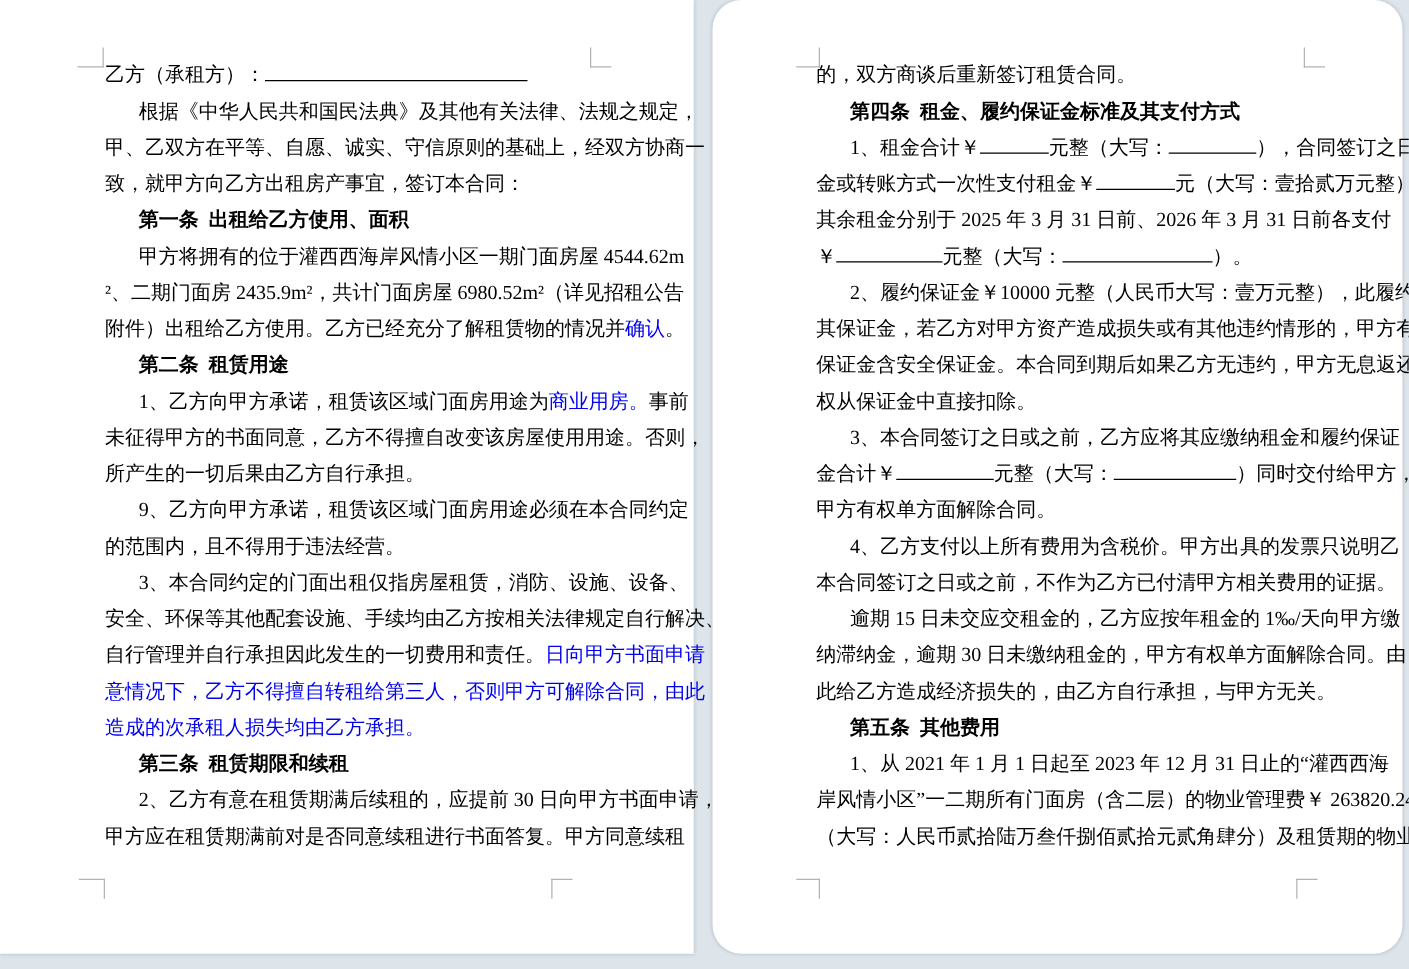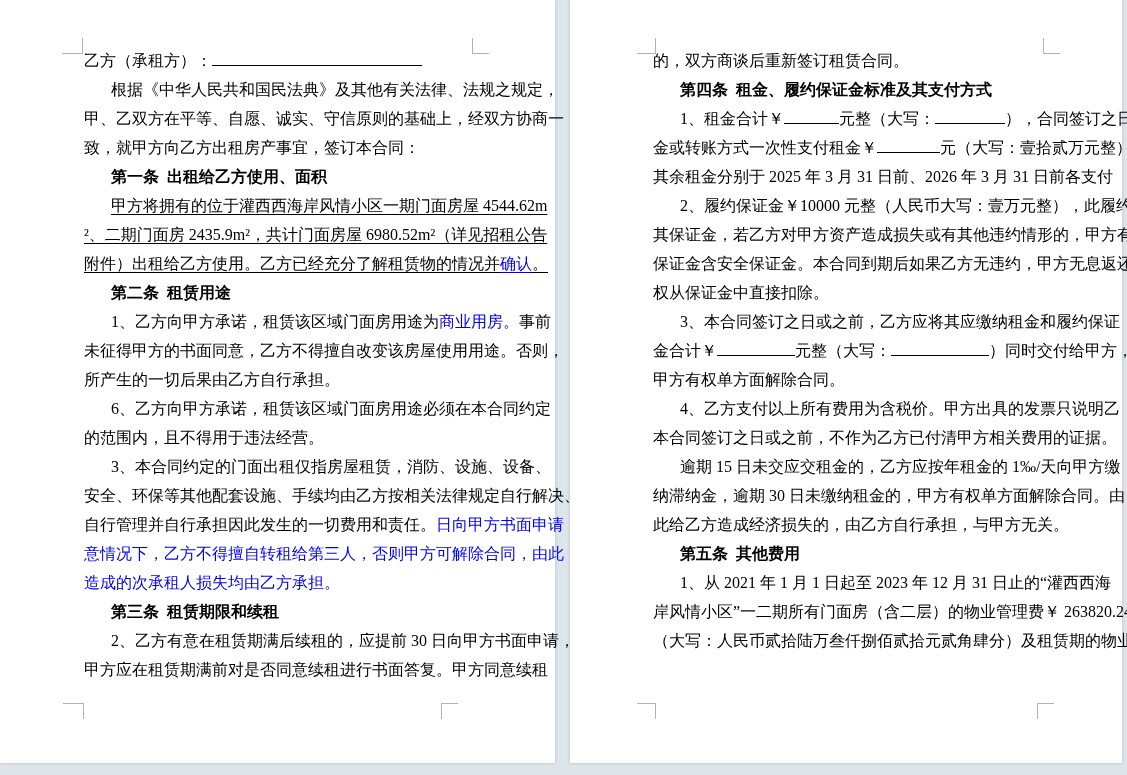--- a/index.html
+++ b/index.html
@@ -22,38 +22,38 @@
     background:var(--bg);
   }
   .page{
     position:absolute;
     top:0;
     height:763px;
     background:var(--page-bg);
     box-shadow:0 0 3px rgba(60,80,100,0.25);
   }
   .page1{left:0;width:555px;}
-  .page2{left:570px;width:552px;}
+  .page2{left:570px;width:552px;border-radius:23px;}
   .textblock{
     position:absolute;
     top:46px;
     font-size:16px;
     color:var(--ink);
   }
   .page1 .textblock{left:84px;width:460px;}
   .page2 .textblock{left:83px;width:460px;}
   .line{
     height:29px;
     line-height:29px;
     white-space:pre;
   }
   .line.indent{text-indent:27px;}
   .b{font-weight:bold;text-align:center;}
   .blue{color:var(--blue);}
-  .u{text-decoration:underline;text-underline-offset:3px;}
+  .u{text-underline-offset:3px;}
   .blank{
     display:inline-block;
     border-bottom:1px solid var(--ink);
     height:17px;
     vertical-align:baseline;
   }
   
   .mark{position:absolute;width:20px;height:15px;}
   .mark.tl{border-right:1px solid var(--mark);border-bottom:1px solid var(--mark);}
   .mark.tr{border-left:1px solid var(--mark);border-bottom:1px solid var(--mark);}
@@ -84,21 +84,21 @@
         <div class="line"><span>甲、乙双方在平等、自愿、诚实、守信原则的基础上，经双方协商一</span></div>
         <div class="line"><span>致，就甲方向乙方出租房产事宜，签订本合同：</span></div>
         <div class="line indent"><span class="b">第一条  出租给乙方使用、面积</span></div>
         <div class="line indent"><span class="u">甲方将拥有的位于灌西西海岸风情小区一期门面房屋 4544.62m</span></div>
         <div class="line"><span class="u">²、二期门面房 2435.9m²，共计门面房屋 6980.52m²（详见招租公告</span></div>
         <div class="line"><span class="u">附件）出租给乙方使用。乙方已经充分了解租赁物的情况并</span><span class="u blue">确认</span><span class="u">。</span></div>
         <div class="line indent"><span class="b">第二条  租赁用途</span></div>
         <div class="line indent"><span>1、乙方向甲方承诺，租赁该区域门面房用途为</span><span class="blue">商业用房。</span><span>事前</span></div>
         <div class="line"><span>未征得甲方的书面同意，乙方不得擅自改变该房屋使用用途。否则，</span></div>
         <div class="line"><span>所产生的一切后果由乙方自行承担。</span></div>
-        <div class="line indent"><span>6、乙方向甲方承诺，租赁该区域门面房用途必须在本合同约定</span></div>
+        <div class="line indent"><span>9、乙方向甲方承诺，租赁该区域门面房用途必须在本合同约定</span></div>
         <div class="line"><span>的范围内，且不得用于违法经营。</span></div>
         <div class="line indent"><span>3、本合同约定的门面出租仅指房屋租赁，消防、设施、设备、</span></div>
         <div class="line"><span>安全、环保等其他配套设施、手续均由乙方按相关法律规定自行解决、</span></div>
         <div class="line"><span>自行管理并自行承担因此发生的一切费用和责任。</span><span class="blue">日向甲方书面申请</span></div>
         <div class="line"><span class="blue">意情况下，乙方不得擅自转租给第三人，否则甲方可解除合同，由此</span></div>
         <div class="line"><span class="blue">造成的次承租人损失均由乙方承担。</span></div>
         <div class="line indent"><span class="b">第三条  租赁期限和续租</span></div>
         <div class="line indent"><span>2、乙方有意在租赁期满后续租的，应提前 30 日向甲方书面申请，</span></div>
         <div class="line"><span>甲方应在租赁期满前对是否同意续租进行书面答复。甲方同意续租</span></div>
       </div>
@@ -108,20 +108,21 @@
     <div class="mark tl"></div>
     <div class="mark tr"></div>
     <div class="mark bl"></div>
     <div class="mark br"></div>
     <div class="textblock">
         <div class="line"><span>的，双方商谈后重新签订租赁合同。</span></div>
         <div class="line indent"><span class="b">第四条  租金、履约保证金标准及其支付方式</span></div>
         <div class="line indent"><span>1、租金合计￥</span><span class="blank" style="width: 55px;"></span><span>元整（大写：</span><span class="blank" style="width: 70px;"></span><span>），合同签订之日以现</span></div>
         <div class="line"><span>金或转账方式一次性支付租金￥</span><span class="blank" style="width: 63px;"></span><span>元（大写：壹拾贰万元整），</span></div>
         <div class="line"><span>其余租金分别于 2025 年 3 月 31 日前、2026 年 3 月 31 日前各支付</span></div>
+        <div class="line"><span>￥</span><span class="blank" style="width: 85px;"></span><span>元整（大写：</span><span class="blank" style="width: 120px;"></span><span>）。</span></div>
         <div class="line indent"><span>2、履约保证金￥10000 元整（人民币大写：壹万元整），此履约</span></div>
         <div class="line"><span>其保证金，若乙方对甲方资产造成损失或有其他违约情形的，甲方有</span></div>
         <div class="line"><span>保证金含安全保证金。本合同到期后如果乙方无违约，甲方无息返还</span></div>
         <div class="line"><span>权从保证金中直接扣除。</span></div>
         <div class="line indent"><span>3、本合同签订之日或之前，乙方应将其应缴纳租金和履约保证</span></div>
         <div class="line"><span>金合计￥</span><span class="blank" style="width: 78px;"></span><span>元整（大写：</span><span class="blank" style="width: 98px;"></span><span>）同时交付给甲方，否则</span></div>
         <div class="line"><span>甲方有权单方面解除合同。</span></div>
         <div class="line indent"><span>4、乙方支付以上所有费用为含税价。甲方出具的发票只说明乙</span></div>
         <div class="line"><span>本合同签订之日或之前，不作为乙方已付清甲方相关费用的证据。</span></div>
         <div class="line indent"><span>逾期 15 日未交应交租金的，乙方应按年租金的 1‰/天向甲方缴</span></div>

